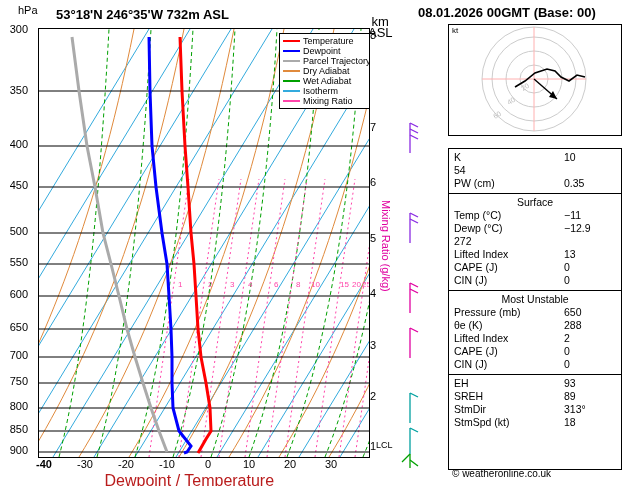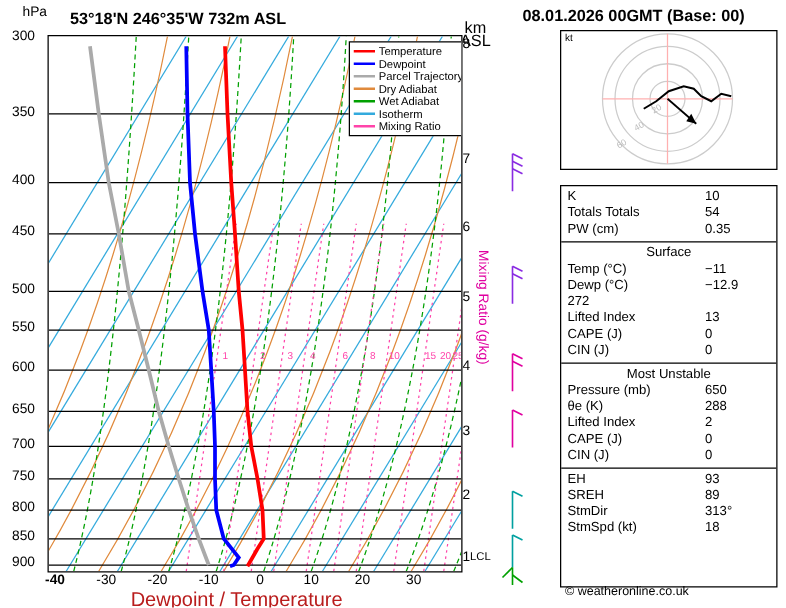--- a/index.html
+++ b/index.html
@@ -262,21 +262,20 @@
   </svg>
 </div>
 
 <div class="abs" id="tablebox">
   <div class="sec">
     <div class="ln">
         <span class="k">K</span>
         <span class="v">10</span>
       </div>
     <div class="ln">
-        <span class="k">Totals Totals</span>
         <span class="v">54</span>
       </div>
     <div class="ln">
         <span class="k">PW (cm)</span>
         <span class="v">0.35</span>
       </div>
   </div>
   <div class="sec">
     <div class="hdr">Surface</div>
     <div class="ln">

